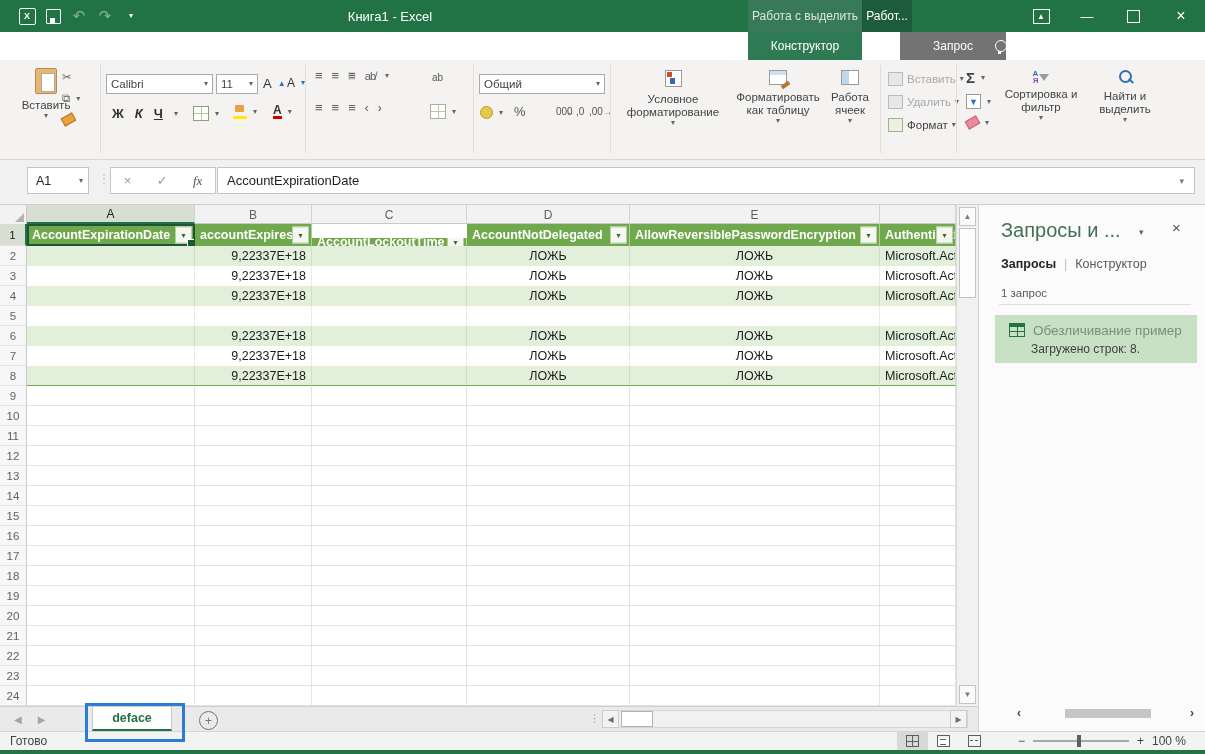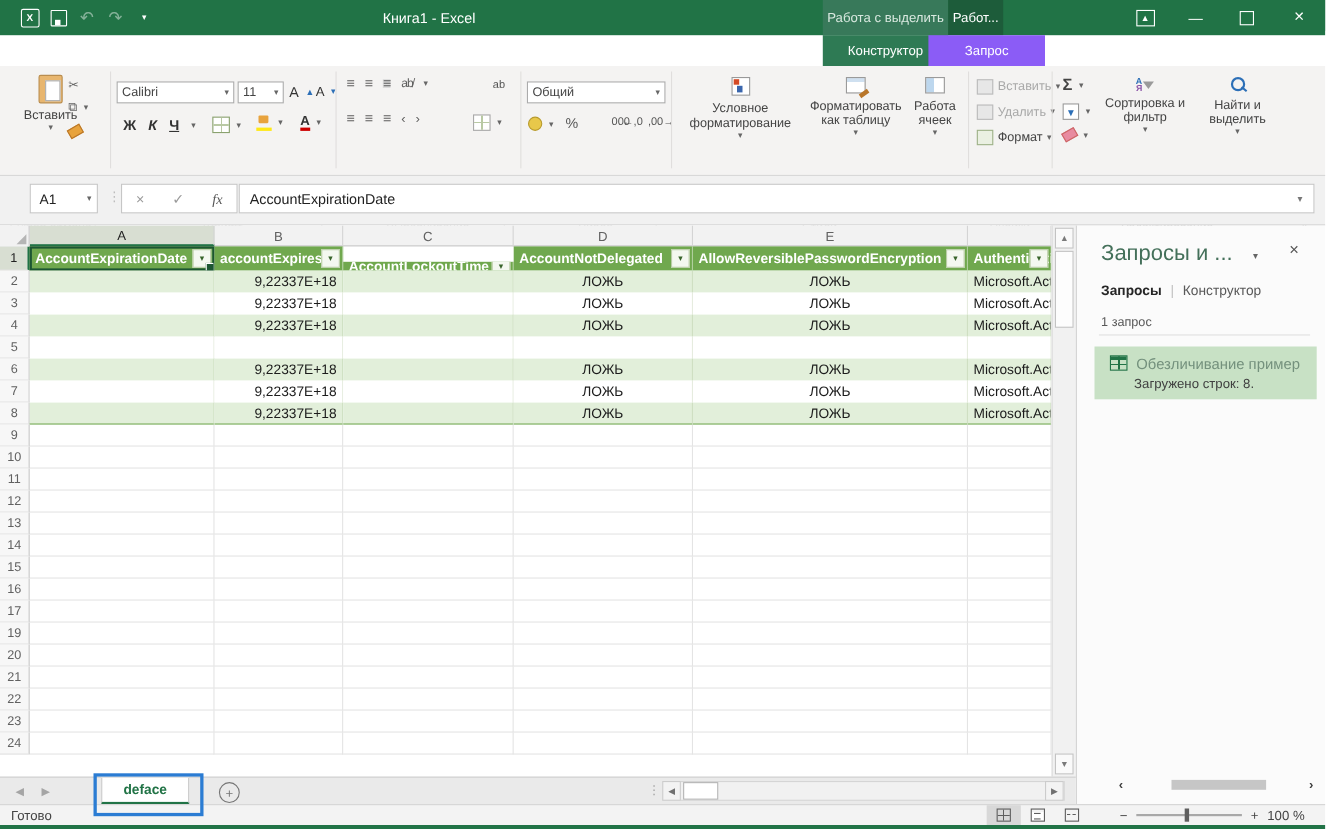--- a/index.html
+++ b/index.html
@@ -19,21 +19,21 @@
   .ctx2{position:absolute;left:862px;top:0;width:50px;height:32px;background:#1d5c3a;color:#fff;font-size:12px;display:flex;align-items:center;justify-content:center;}
   .winctl{position:absolute;top:0;height:32px;width:46px;display:flex;align-items:center;justify-content:center;color:#fff;font-size:13px;}
   .ribopt{width:15px;height:13px;border:1px solid #fff;position:relative;display:flex;align-items:center;justify-content:center;font-size:8px;}
   .maxbox{width:11px;height:11px;border:1px solid #fff;}
 
   
   #tabrow{left:0;top:32px;width:1205px;height:28px;background:#217346;display:flex;align-items:stretch;padding-left:4px;box-sizing:border-box;}
   .tab{padding:0 9px;display:flex;align-items:center;font-size:12px;color:#fff;white-space:nowrap;}
   .tab.active{background:#fff;color:#217346;}
   .ctxtab-light{position:absolute;left:748px;top:32px;width:114px;height:28px;background:#2e7a54;display:flex;align-items:center;justify-content:center;}
-  .ctxtab-dark{position:absolute;left:844px;top:32px;width:106px;height:28px;background:#8b5cf6;display:flex;align-items:center;justify-content:center;}
+  .ctxtab-dark{position:absolute;left:900px;top:32px;width:106px;height:28px;background:#737373;display:flex;align-items:center;justify-content:center;}
   .ctxtab-light span,.ctxtab-dark span{font-size:12px;color:#fff;}
   .tab-right{position:absolute;top:32px;height:28px;display:flex;align-items:center;color:#fff;font-size:12px;gap:5px;}
   .bulb{width:10px;height:10px;border:1.5px solid #fff;border-radius:50%;position:relative;}
   .bulb:after{content:"";position:absolute;left:2px;top:10px;width:3px;height:3px;background:#fff;}
   .person{width:11px;height:11px;position:relative;}
   .person:before{content:"";position:absolute;left:3px;top:0;width:5px;height:5px;border:1.2px solid #fff;border-radius:50%;}
   .person:after{content:"";position:absolute;left:0;top:7px;width:11px;height:5px;border:1.2px solid #fff;border-bottom:none;border-radius:5px 5px 0 0;}
 
   
   #ribbon{left:0;top:60px;width:1205px;height:100px;background:#f4f3f2;border-bottom:1px solid #d8d8d8;box-sizing:border-box;font-size:11.5px;color:#444;}
@@ -293,21 +293,21 @@
       <span class="alx" style="font-size:11px;">ab̸</span>
       <span class="caret">▾</span>
     </div>
     <div class="rbtn-row" style="left:315px;top:44px;gap:10px;">
       <span class="alx" style="font-size:13px;">≡</span>
       <span class="alx" style="font-size:13px;">≡</span>
       <span class="alx" style="font-size:13px;">≡</span>
       <span class="alx" style="font-size:12px;">‹</span>
       <span class="alx" style="font-size:12px;">›</span>
     </div>
-    <div class="rbtn-row" style="left:432px;top:12px;margin-left:16px;">
+    <div class="rbtn-row" style="left:432px;top:12px;">
         <span class="numtxt">ab</span>
       </div>
     <div class="rbtn-row" style="left:430px;top:44px;">
         <span class="minigrid" style="border-color:#aaa"></span>
         <span class="caret">▾</span>
       </div>
     <div class="grp-label" style="left:305px;width:168px;">Выравнивание</div>
     <div class="launcher" style="left:458px;"></div>
     <div class="grp-sep" style="left:473px;"></div>
 
@@ -599,20 +599,29 @@
         <div class="sheet-row">
           <div class="rownum">17</div>
           <div class="cell empty" style="width: 168px;"></div>
           <div class="cell empty" style="width: 117px;"></div>
           <div class="cell empty" style="width: 155px;"></div>
           <div class="cell empty" style="width: 163px;"></div>
           <div class="cell empty" style="width: 250px;"></div>
           <div class="cell empty" style="width: 76px;"></div>
         </div>
         <div class="sheet-row">
+          <div class="rownum">18</div>
+          <div class="cell empty" style="width: 168px;"></div>
+          <div class="cell empty" style="width: 117px;"></div>
+          <div class="cell empty" style="width: 155px;"></div>
+          <div class="cell empty" style="width: 163px;"></div>
+          <div class="cell empty" style="width: 250px;"></div>
+          <div class="cell empty" style="width: 76px;"></div>
+        </div>
+        <div class="sheet-row">
           <div class="rownum">19</div>
           <div class="cell empty" style="width: 168px;"></div>
           <div class="cell empty" style="width: 117px;"></div>
           <div class="cell empty" style="width: 155px;"></div>
           <div class="cell empty" style="width: 163px;"></div>
           <div class="cell empty" style="width: 250px;"></div>
           <div class="cell empty" style="width: 76px;"></div>
         </div>
         <div class="sheet-row">
           <div class="rownum">20</div>

